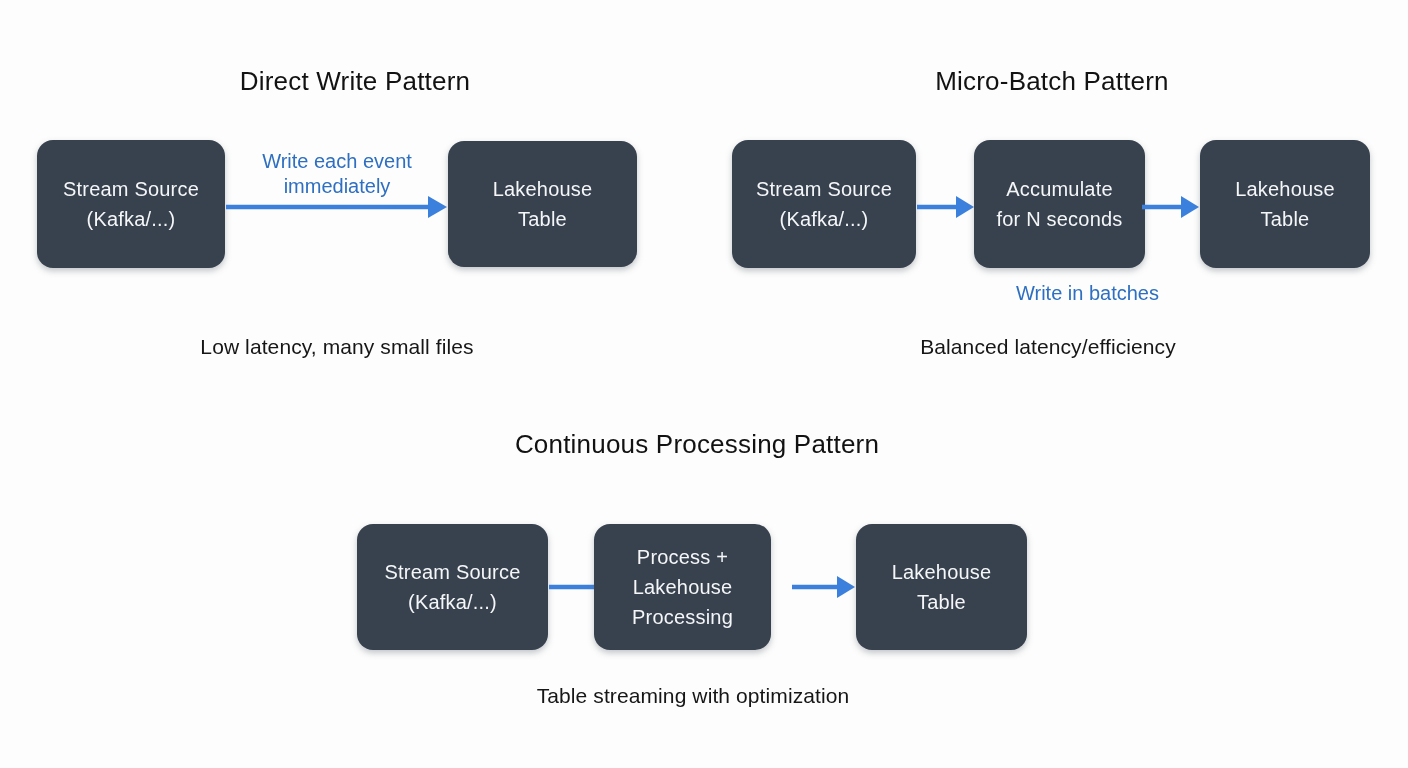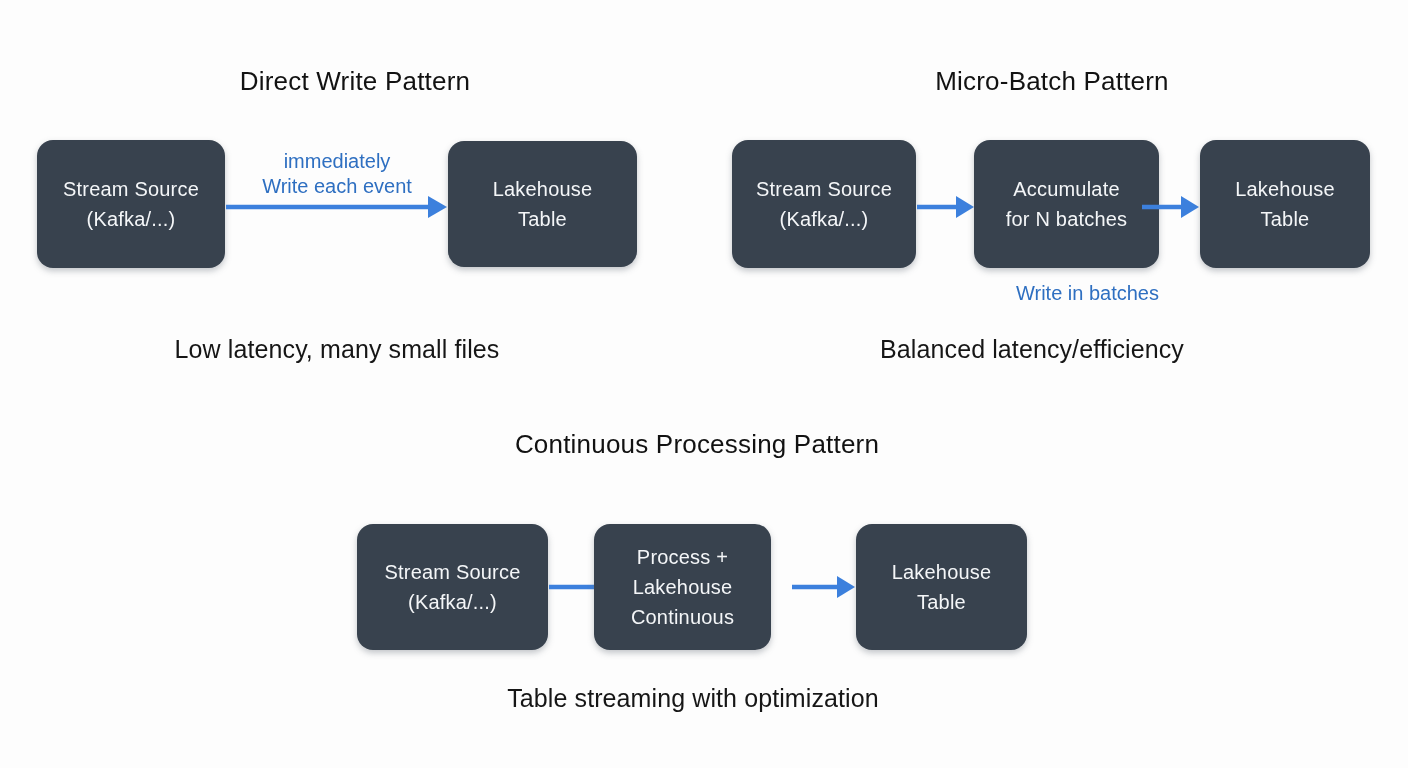--- a/index.html
+++ b/index.html
@@ -51,41 +51,41 @@
   .blabel{
     position:absolute;
     text-align:right;
     color:var(--blue_label,#2e6fc1);
     font-size:20px;
     line-height:25px;
   }
   .caption{
     position:absolute;
     text-align:center;
-    font-size:25px;
+    font-size:21px;
     color:var(--caption_text,#161616);
     letter-spacing:.1px;
   }
 </style>
 </head>
 <body>
 
 <div class="canvas">
 
   <section>
     <h2 class="ptitle" style="left:55px;top:66px;width:600px">Direct Write Pattern</h2>
 
     <div class="node" style="left:37px;top:140px;width:188px;height:128px">
       <div class="nline">Stream Source</div>
       <div class="nline">(Kafka/...)</div>
     </div>
 
     <div class="alabel" style="left:226px;top:149px;width:222px">
+      <div>Write each event</div>
       <div>immediately</div>
-      <div>Write each event</div>
     </div>
 
     <svg class="arrow" style="left:226px;top:192px" width="222" height="30" viewBox="0 0 222 30">
       <line x1="0" y1="15" x2="203" y2="15" stroke="currentColor" stroke-width="4.5"></line>
       <polygon points="202,4 221,15 202,26" fill="currentColor"></polygon>
     </svg>
 
     <div class="node" style="left:448px;top:141px;width:189px;height:126px">
       <div class="nline">Lakehouse</div>
       <div class="nline">Table</div>
@@ -100,57 +100,57 @@
     <div class="node" style="left:732px;top:140px;width:184px;height:128px">
       <div class="nline">Stream Source</div>
       <div class="nline">(Kafka/...)</div>
     </div>
 
     <svg class="arrow" style="left:917px;top:192px" width="58" height="30" viewBox="0 0 58 30">
       <line x1="0" y1="15" x2="40" y2="15" stroke="currentColor" stroke-width="4.5"></line>
       <polygon points="39,4 57,15 39,26" fill="currentColor"></polygon>
     </svg>
 
-    <div class="node" style="left:974px;top:140px;width:185px;height:128px">
+    <div class="node" style="left:974px;top:140px;width:171px;height:128px">
       <div class="nline">Accumulate</div>
-      <div class="nline">for N batches</div>
+      <div class="nline">for N seconds</div>
     </div>
 
     <svg class="arrow" style="left:1142px;top:192px" width="58" height="30" viewBox="0 0 58 30">
       <line x1="0" y1="15" x2="40" y2="15" stroke="currentColor" stroke-width="4.5"></line>
       <polygon points="39,4 57,15 39,26" fill="currentColor"></polygon>
     </svg>
 
     <div class="node" style="left:1200px;top:140px;width:170px;height:128px">
       <div class="nline">Lakehouse</div>
       <div class="nline">Table</div>
     </div>
 
     <div class="blabel" style="left:959px;top:281px;width:200px">Write in batches</div>
 
-    <div class="caption" style="left:732px;top:335px;width:600px">Balanced latency/efficiency</div>
+    <div class="caption" style="left:748px;top:335px;width:600px">Balanced latency/efficiency</div>
   </section>
 
   <section>
     <h2 class="ptitle" style="left:397px;top:429px;width:600px">Continuous Processing Pattern</h2>
 
     <div class="node" style="left:357px;top:524px;width:191px;height:126px">
       <div class="nline">Stream Source</div>
       <div class="nline">(Kafka/...)</div>
     </div>
 
     <svg class="arrow" style="left:549px;top:572px" width="64" height="30" viewBox="0 0 64 30">
       <line x1="0" y1="15" x2="46" y2="15" stroke="currentColor" stroke-width="4.5"></line>
       <polygon points="45,4 63,15 45,26" fill="currentColor"></polygon>
     </svg>
 
     <div class="node" style="left:594px;top:524px;width:177px;height:126px">
       <div class="nline">Process +</div>
       <div class="nline">Lakehouse</div>
-      <div class="nline">Continuous</div>
+      <div class="nline">Processing</div>
     </div>
 
     <svg class="arrow" style="left:792px;top:572px" width="64" height="30" viewBox="0 0 64 30">
       <line x1="0" y1="15" x2="46" y2="15" stroke="currentColor" stroke-width="4.5"></line>
       <polygon points="45,4 63,15 45,26" fill="currentColor"></polygon>
     </svg>
 
     <div class="node" style="left:856px;top:524px;width:171px;height:126px">
       <div class="nline">Lakehouse</div>
       <div class="nline">Table</div>

